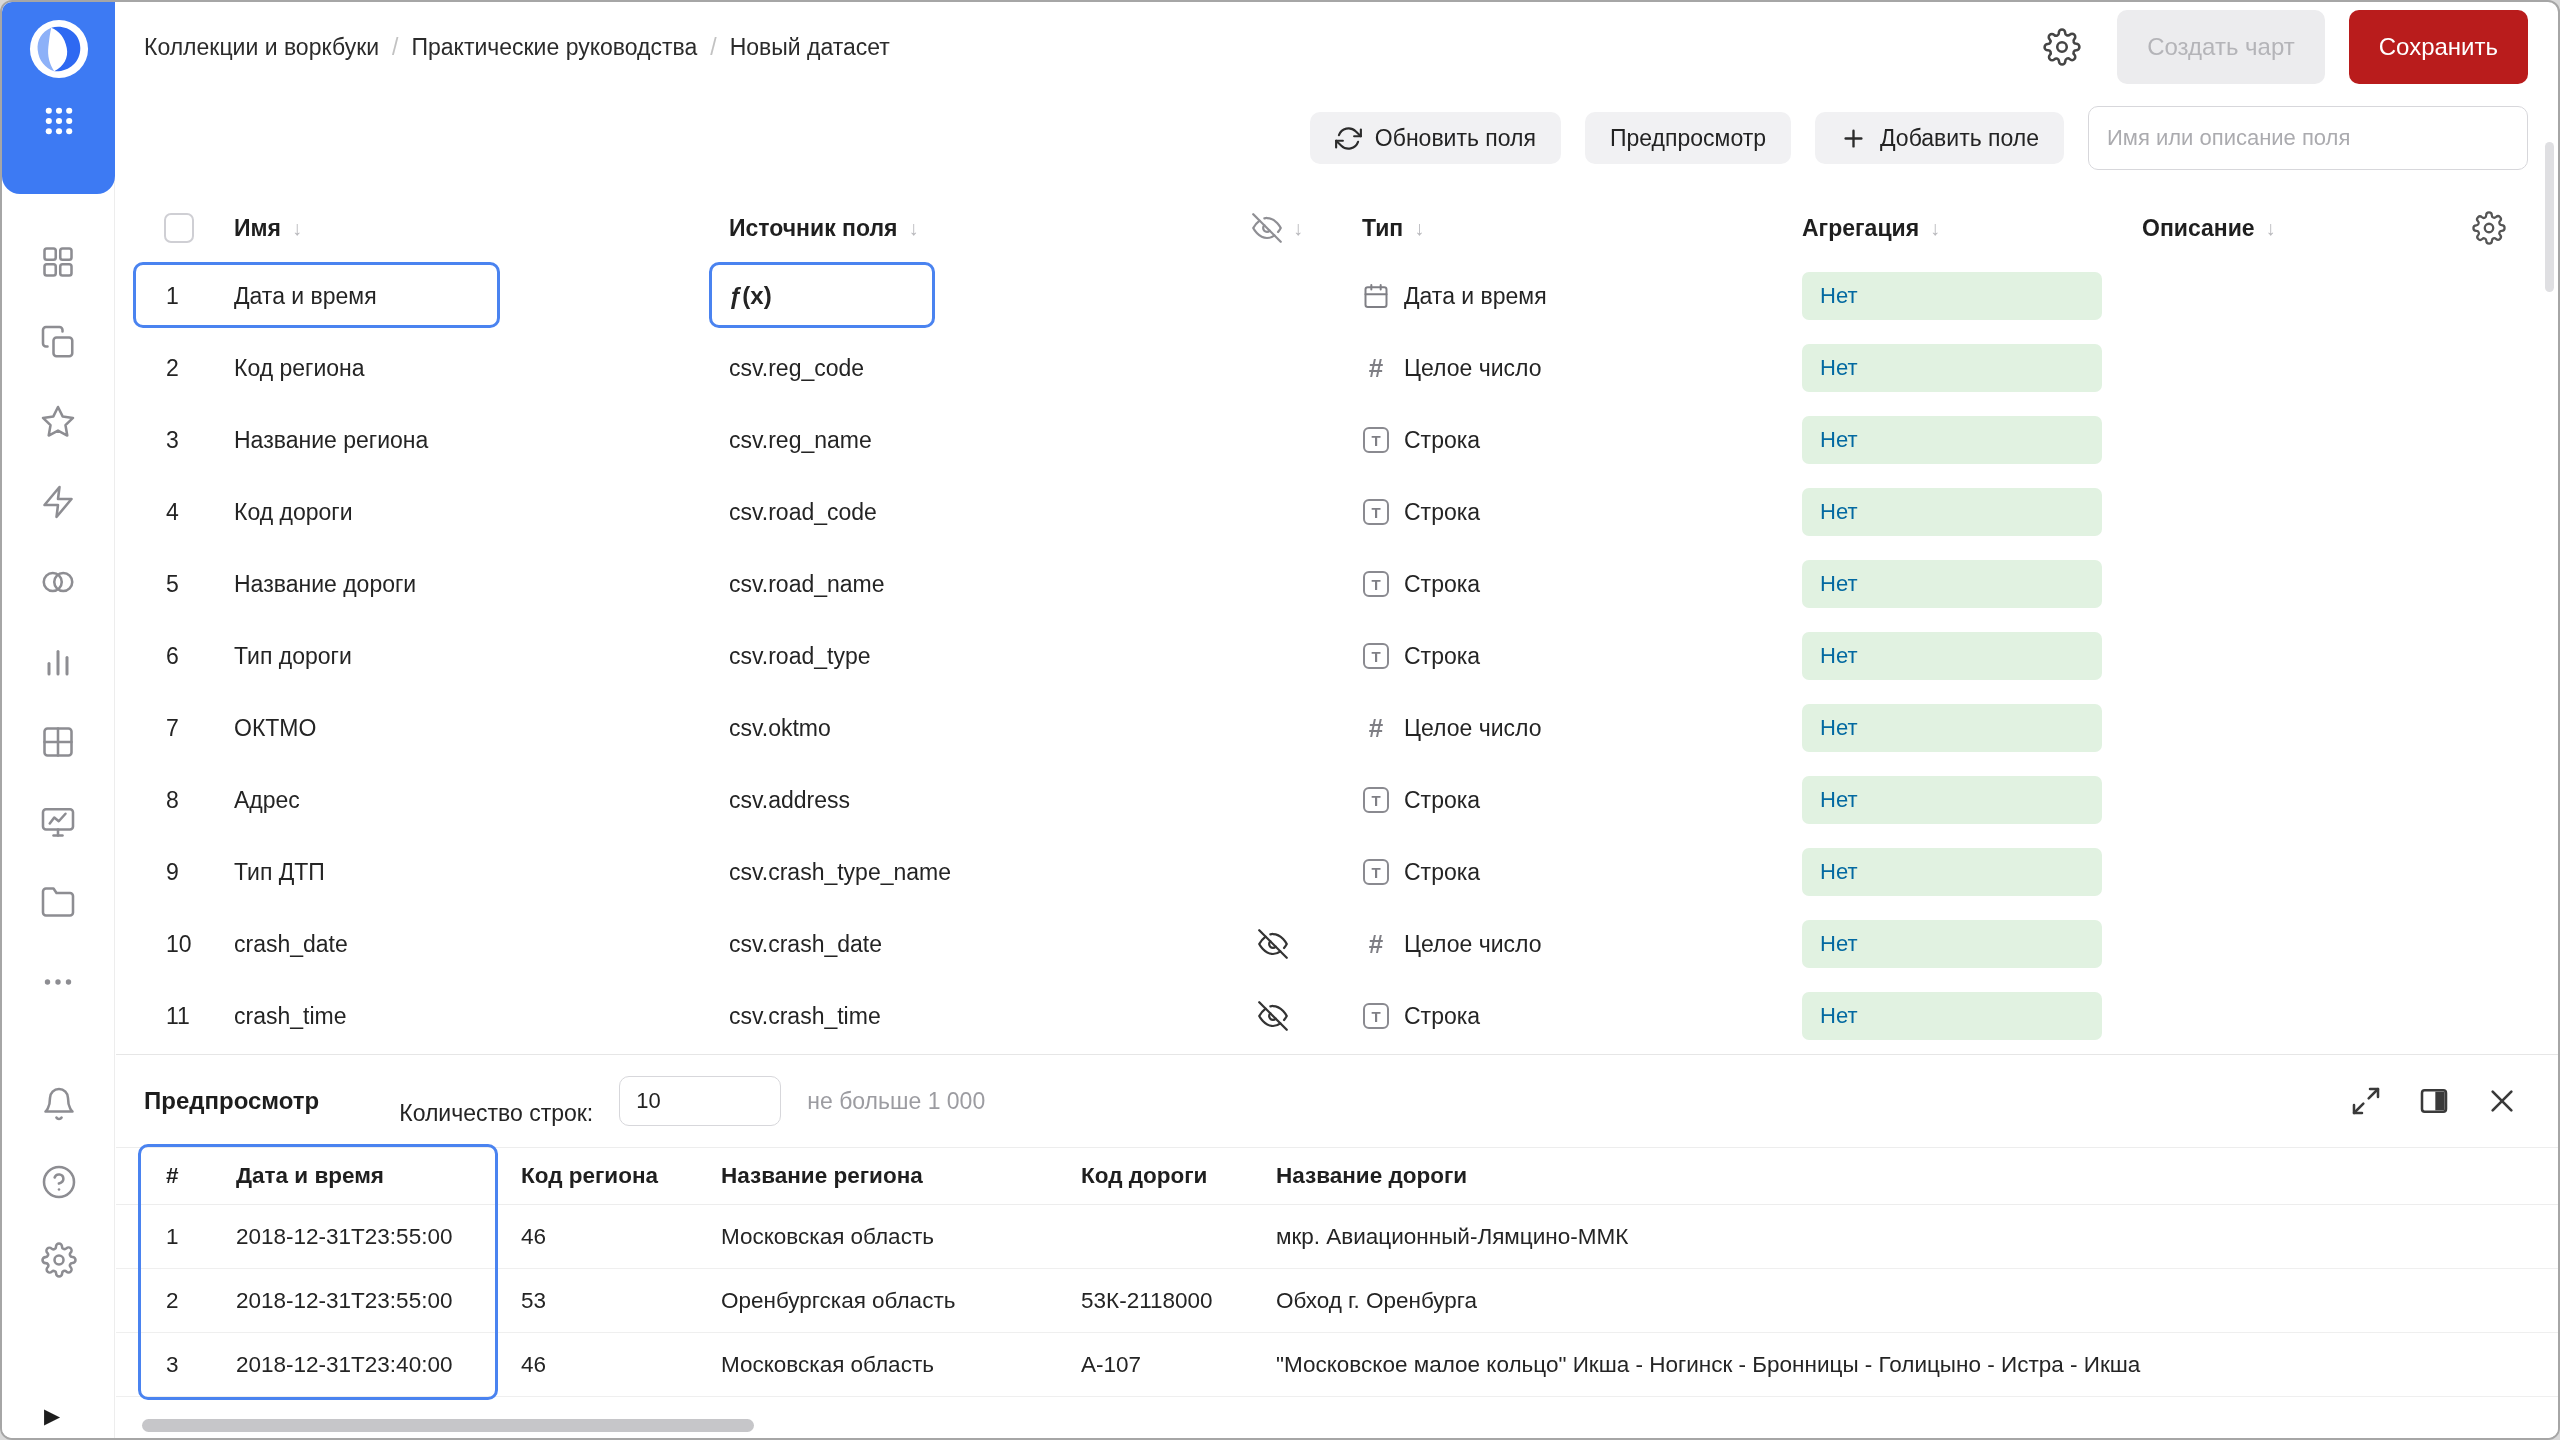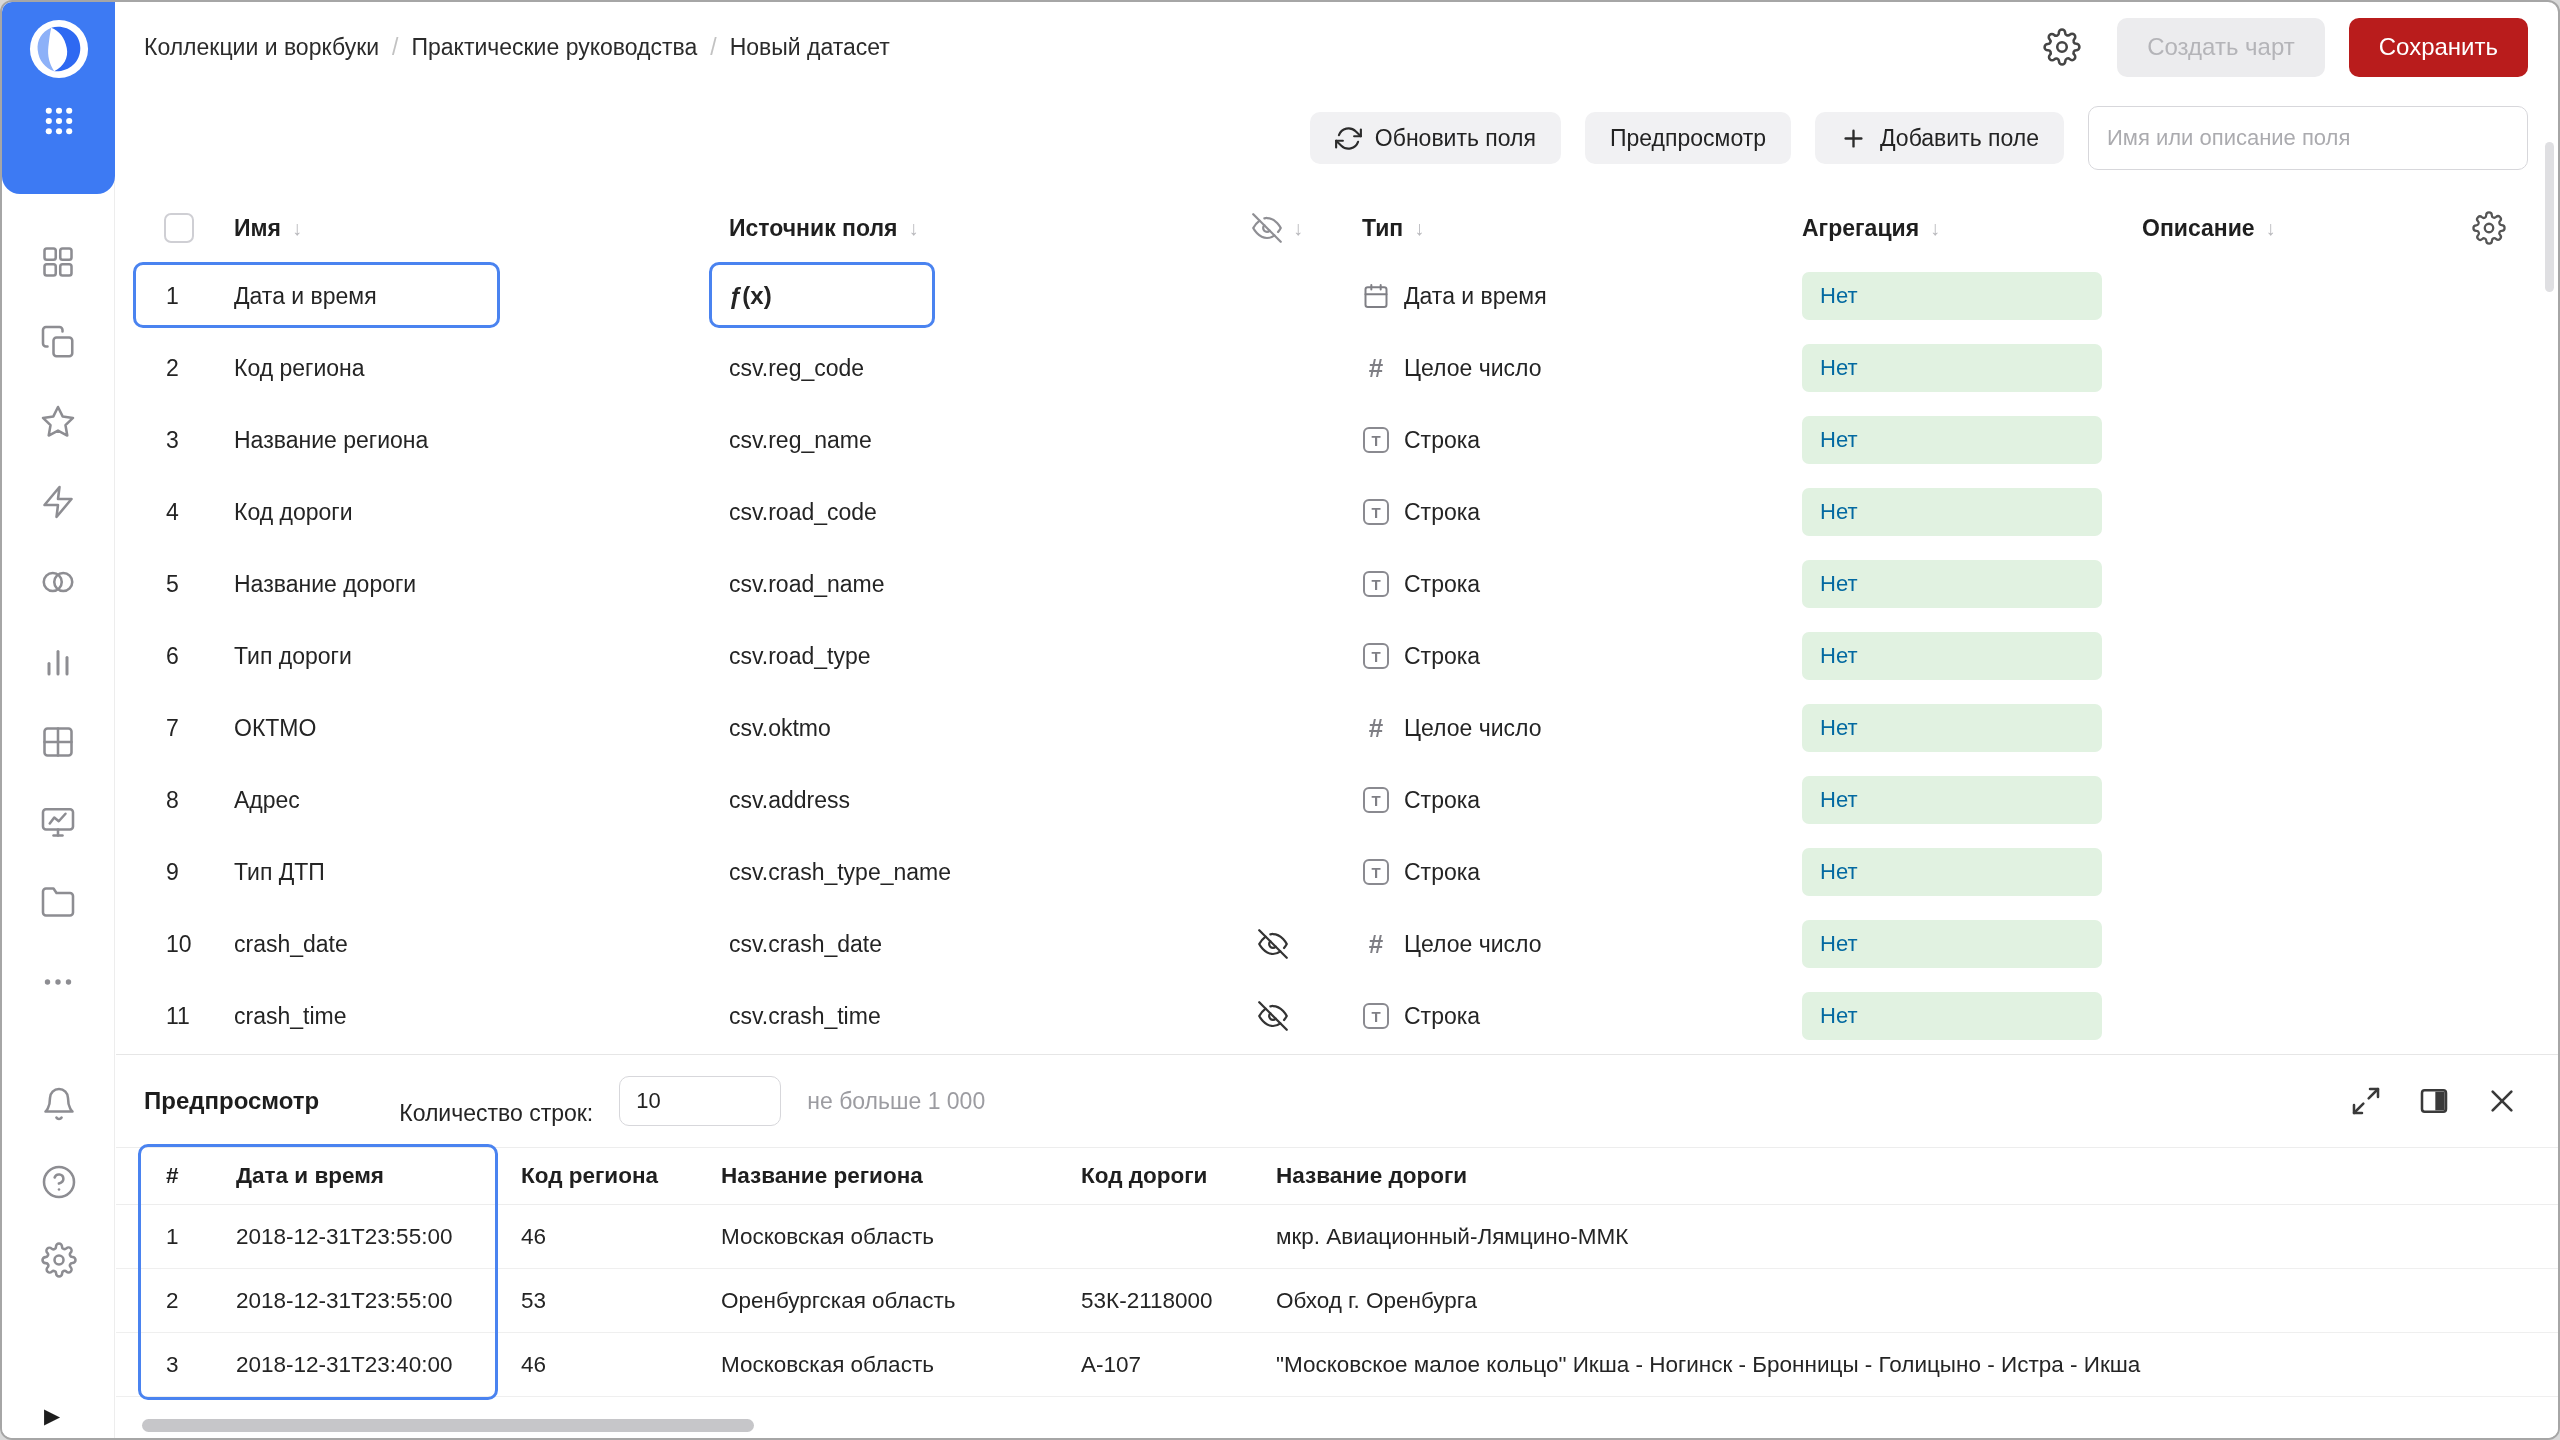--- a/index.html
+++ b/index.html
@@ -24,21 +24,21 @@
 
   
   .main { position:absolute; left:114px; top:0; right:0; bottom:0; }
 
   .topbar { height:90px; display:flex; align-items:center; padding:0 30px 0 28px; }
   .breadcrumb { font-size:23px; color:#2b2b2b; display:flex; gap:13px; align-items:center; }
   .breadcrumb .sep { color:#c2c2c2; }
   .crumb { cursor:pointer; }
   .topbar-right { margin-left:auto; display:flex; align-items:center; gap:24px; }
   .icon-btn { width:38px; height:38px; color:#454545; cursor:pointer; margin-right:12px; }
-  .btn { height:59px; border-radius:10px; font-size:24px; display:flex; align-items:center;
+  .btn { height:74px; border-radius:10px; font-size:24px; display:flex; align-items:center;
          justify-content:center; padding:0 30px; cursor:pointer; white-space:nowrap; }
   .btn.disabled { background:#ececee; color:#b4b4b8; cursor:default; }
   .btn.primary { background:#b91c1c; color:#fff; }
 
   .toolbar { margin:20px 30px 0 28px; height:52px; display:flex; align-items:center; }
   .tabs { display:flex; background:#f1f1f3; border-radius:10px; height:52px; align-items:center; }
   .tab { padding:0 27px; height:52px; display:flex; align-items:center; font-size:23px;
          color:#2b2b2b; border-radius:10px; cursor:pointer; }
   .tab.selected { background:#fff; border:2px solid #3c3c3c; }
   .tab.disabled { color:#b7b7bb; cursor:default; }

